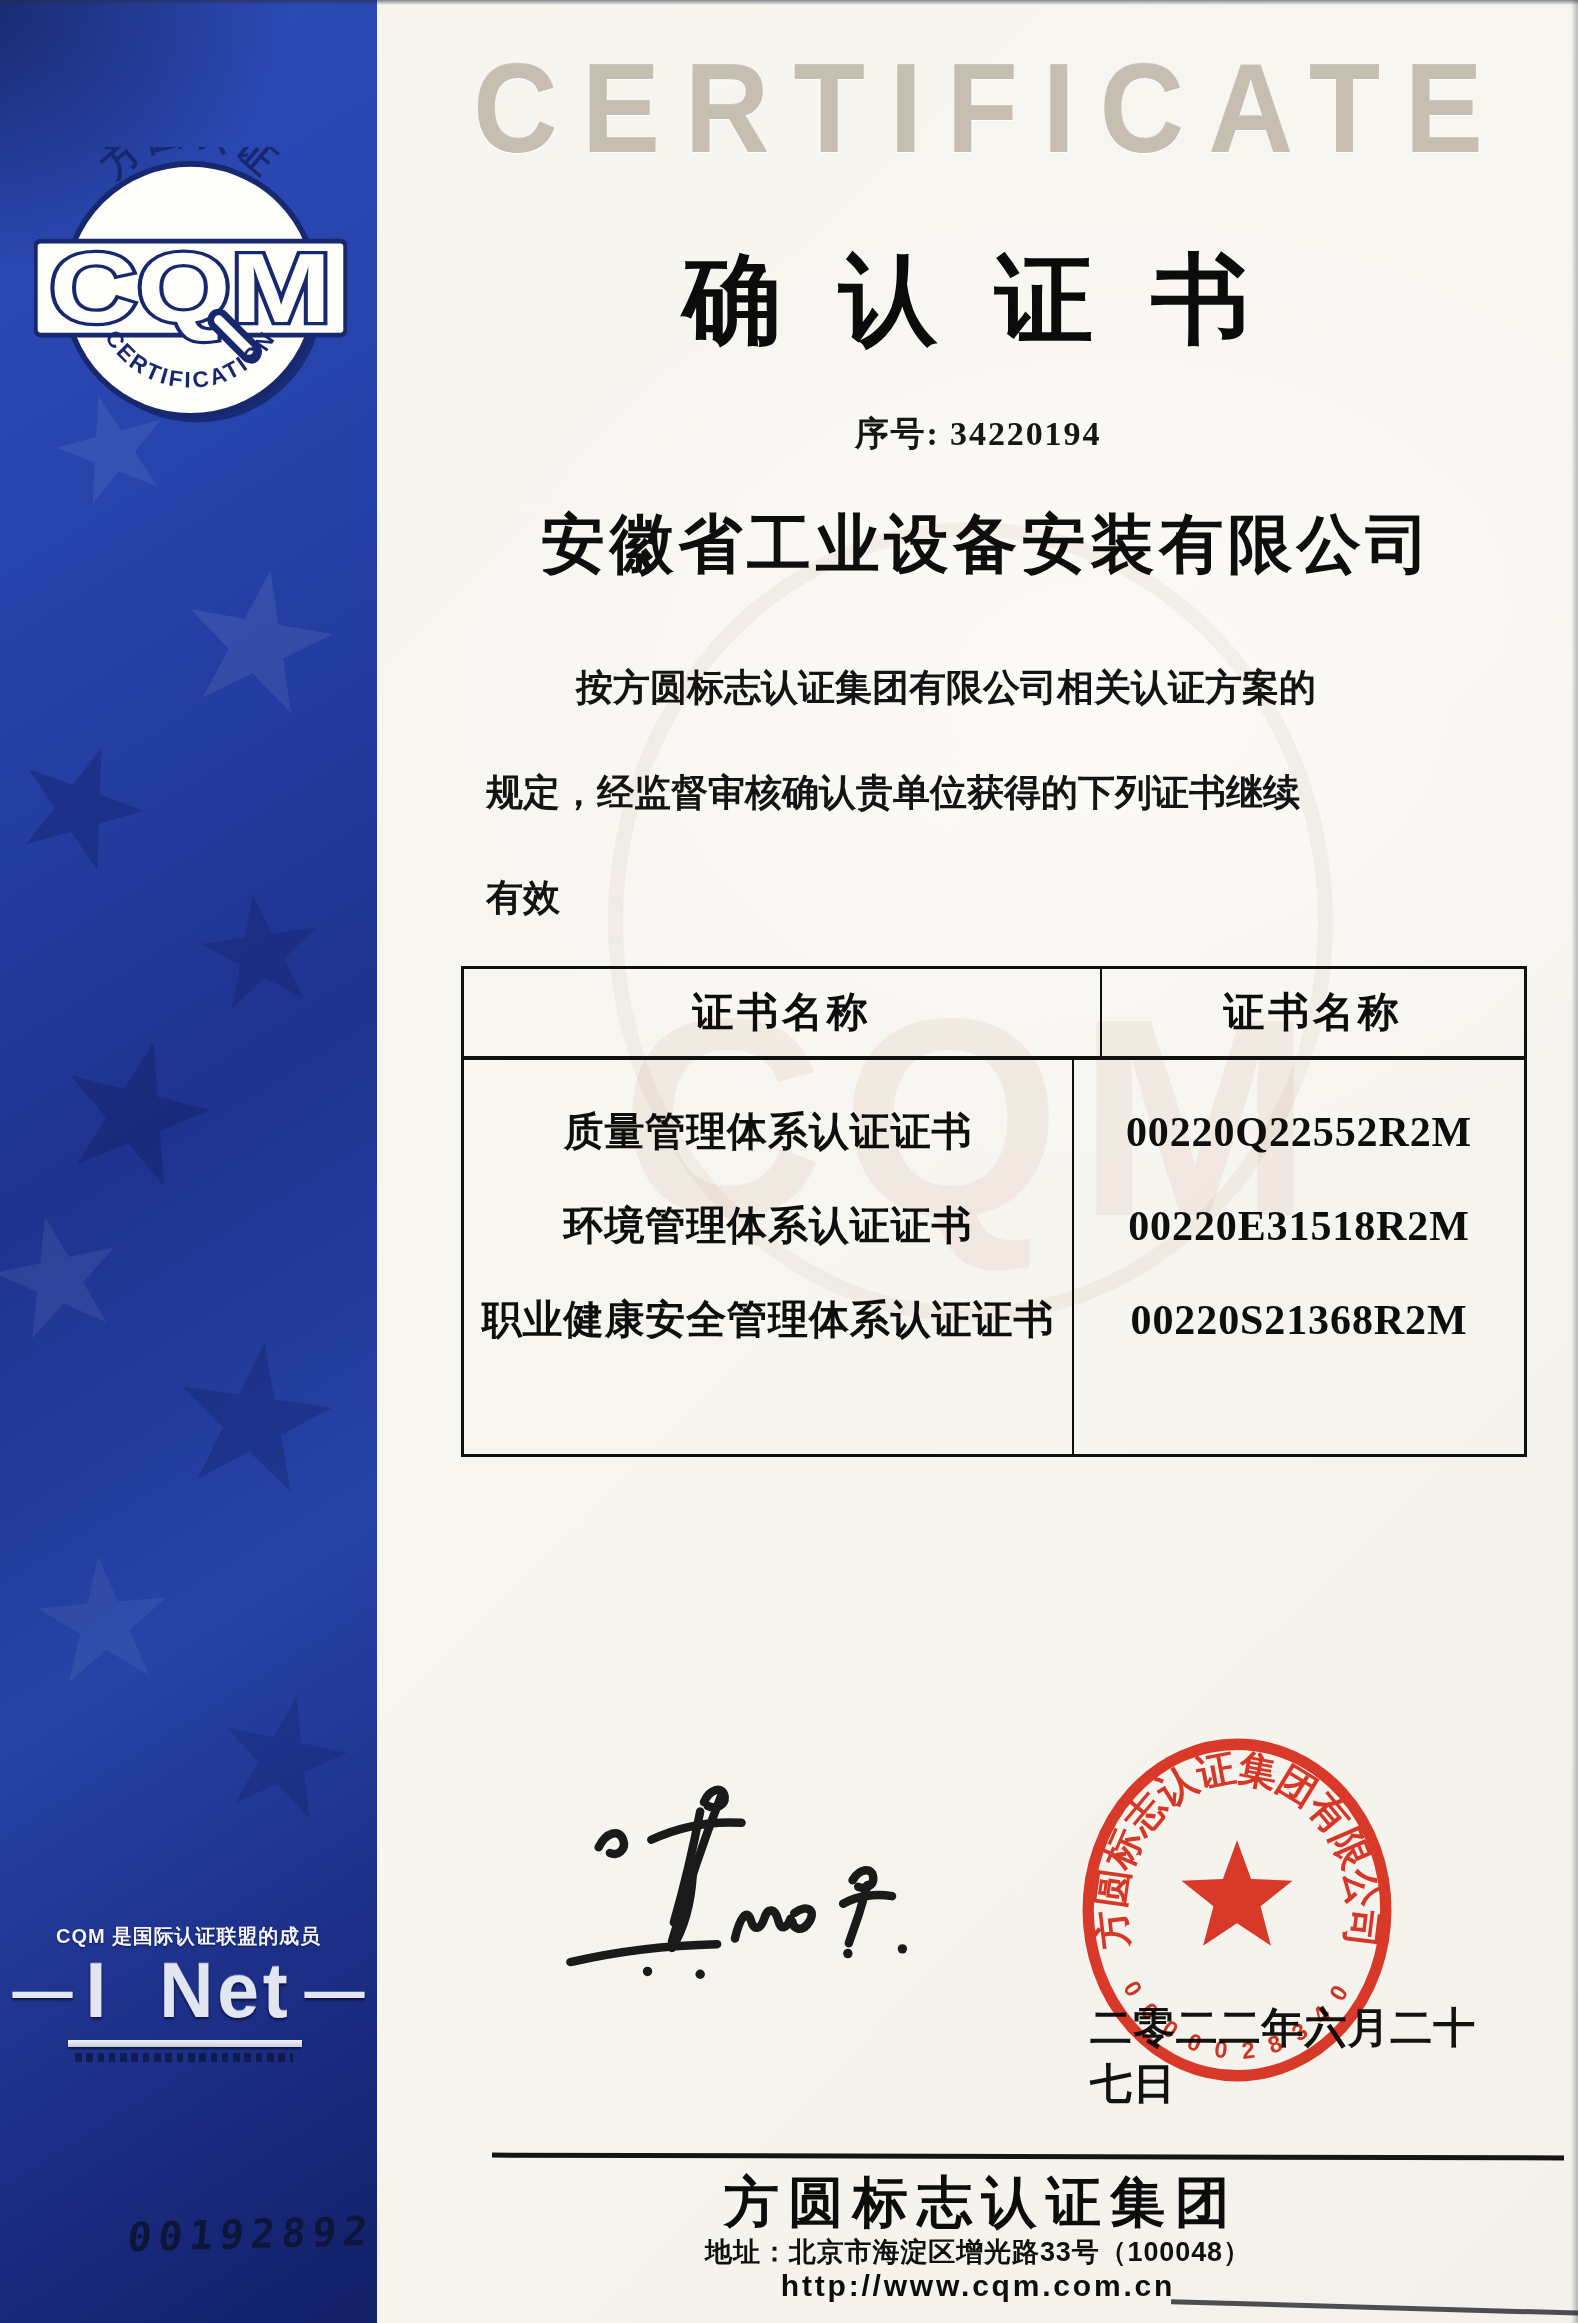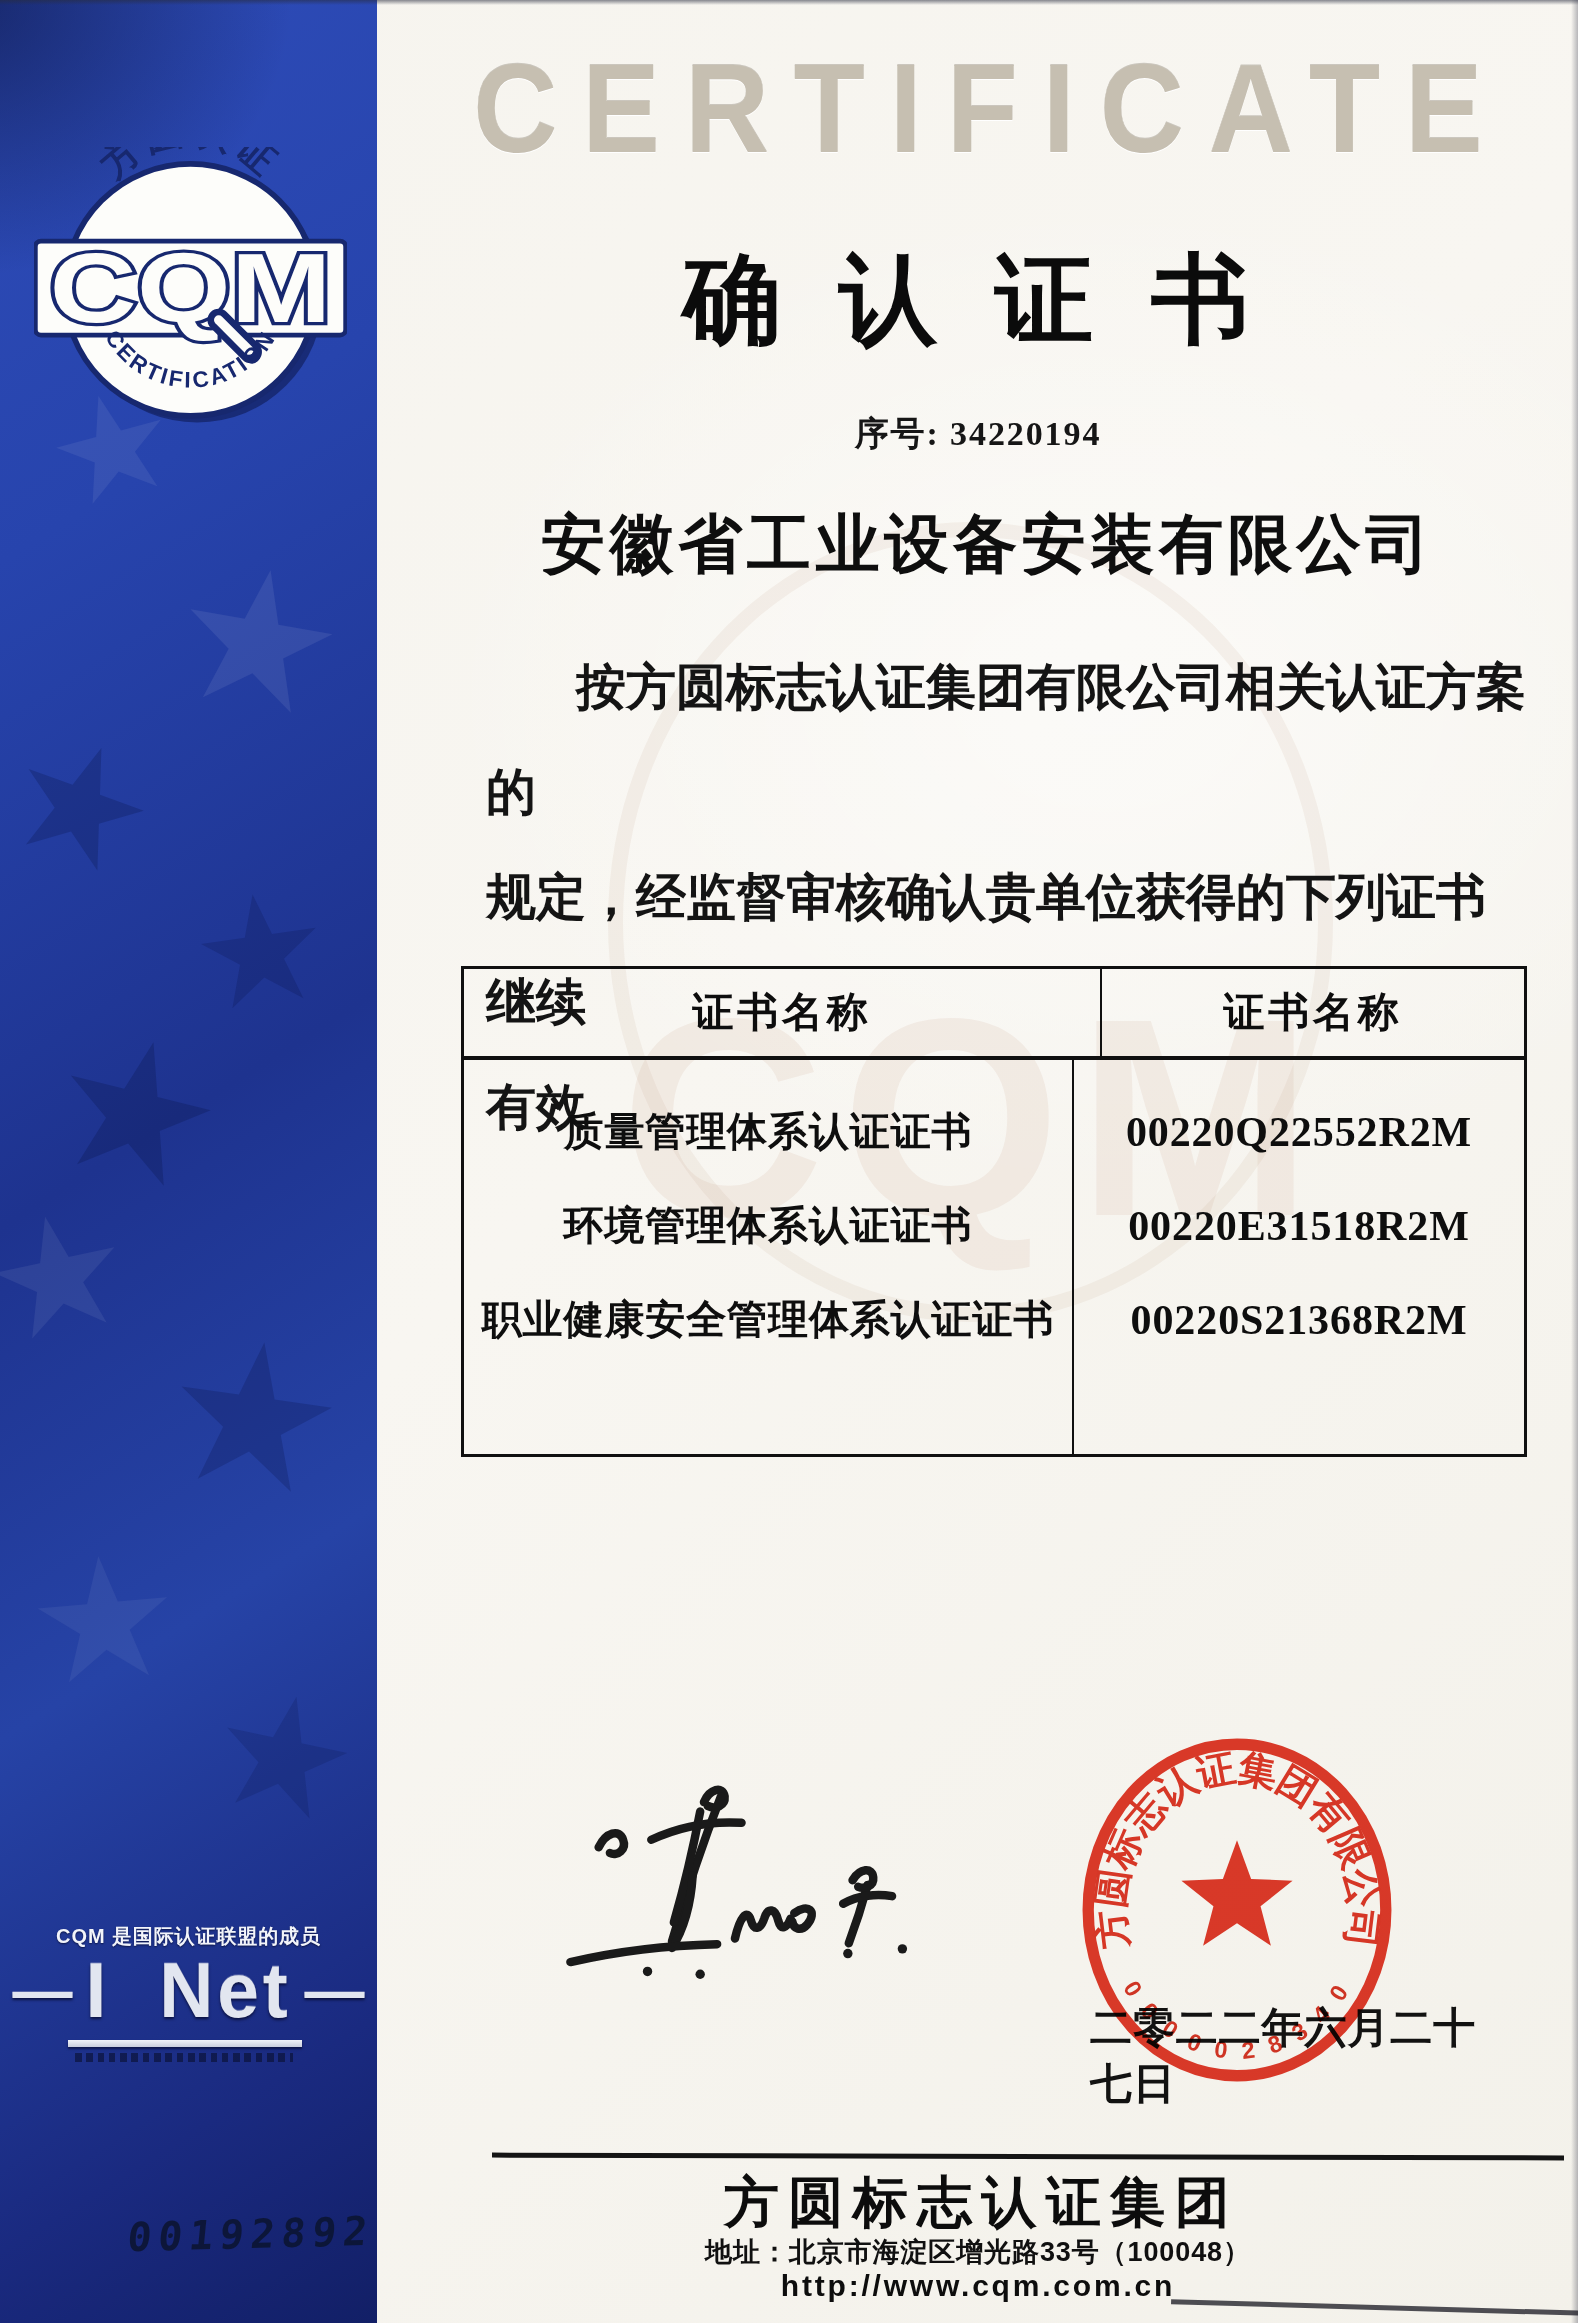--- a/index.html
+++ b/index.html
@@ -81,21 +81,21 @@
     font-family:"Liberation Serif","DejaVu Serif",serif; letter-spacing:1.9px;
   }
   #company-name {
     top:501px; font-size:64px; font-weight:700; color:#0e0e0e; letter-spacing:4.7px;
     font-family:Liberation Serif, serif;
     padding-left:19px;
   }
 
   #body-par {
     position:absolute; left:486px; top:635px; width:1045px; z-index:1;
-    font-size:50px; font-weight:600; color:#141414; line-height:105px;
+    font-size:37px; font-weight:600; color:#141414; line-height:105px;
     font-family:"Liberation Sans","DejaVu Sans",sans-serif;
   }
   #body-par .indent { text-indent:90px; }
 
   
   #cert-table {
     position:absolute; left:461px; top:966px; width:1066px; height:491px;
     border:3.8px solid #101010; z-index:1; display:flex; flex-direction:column;
   }
   #cert-table .thead { display:flex; height:91px; border-bottom:4.7px solid #101010; }

